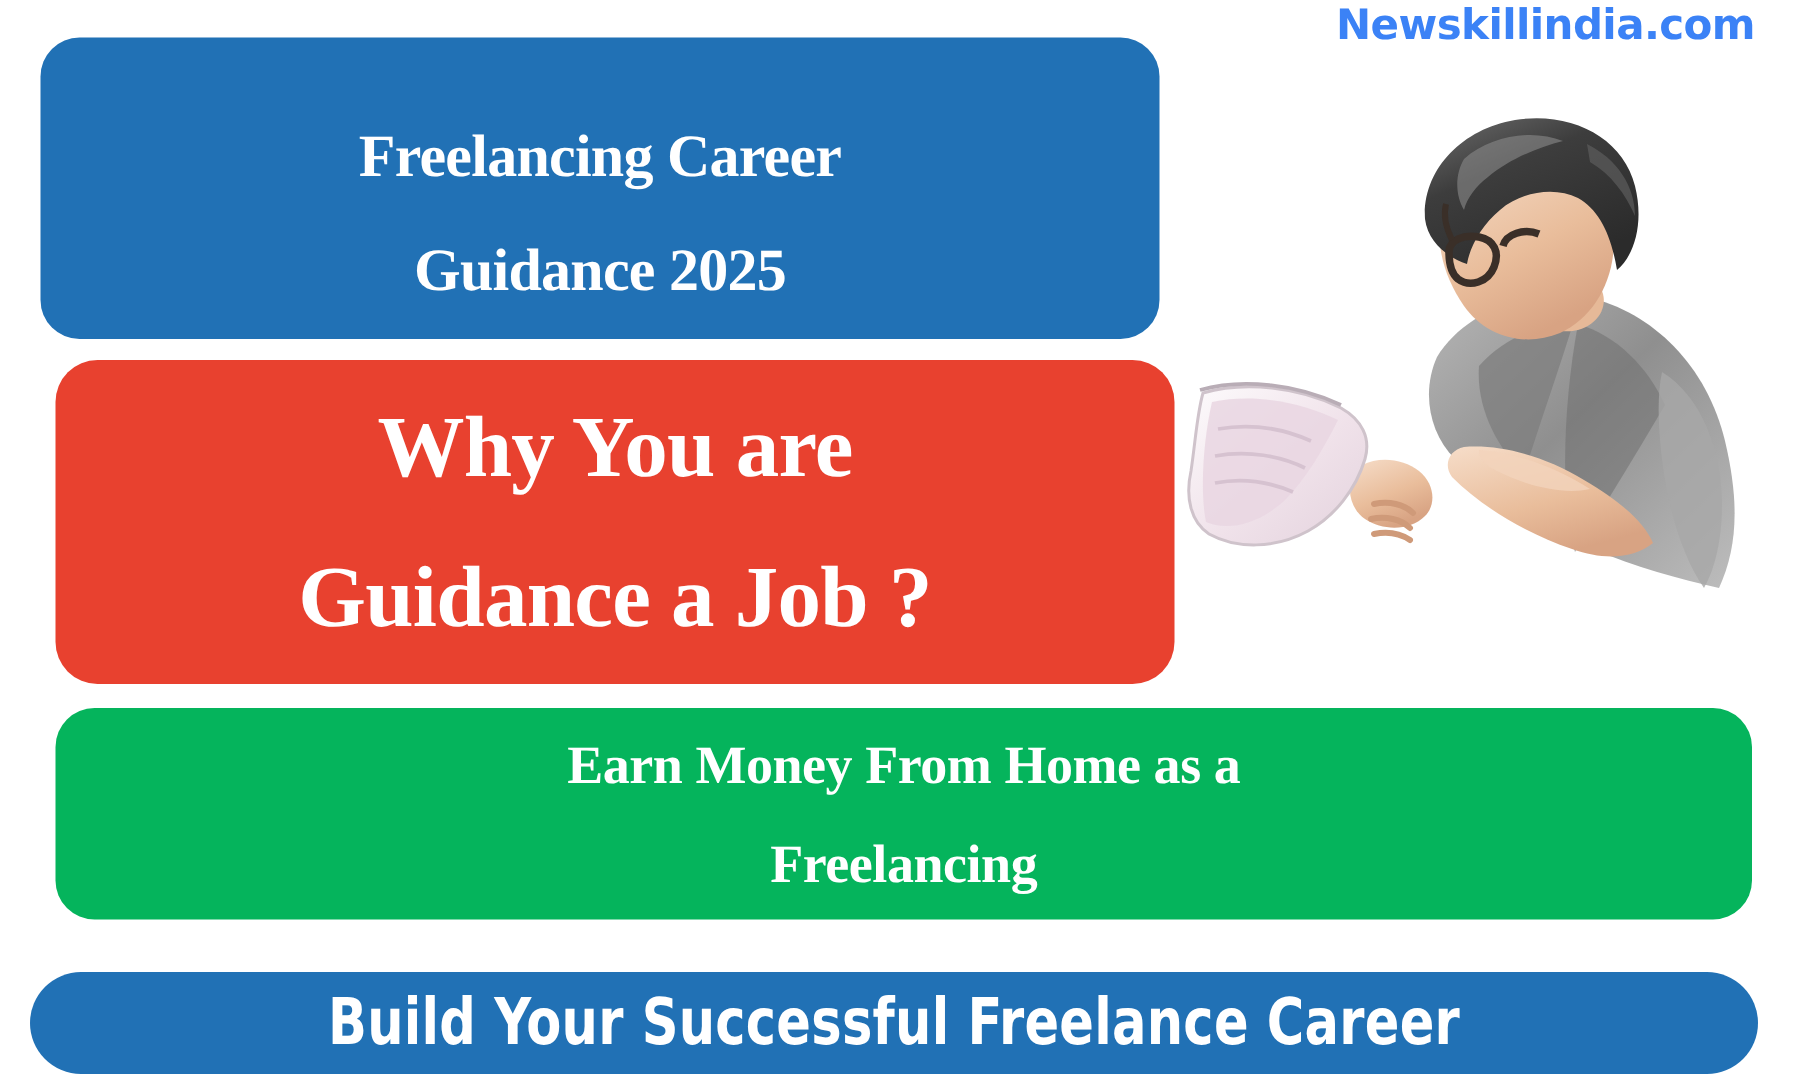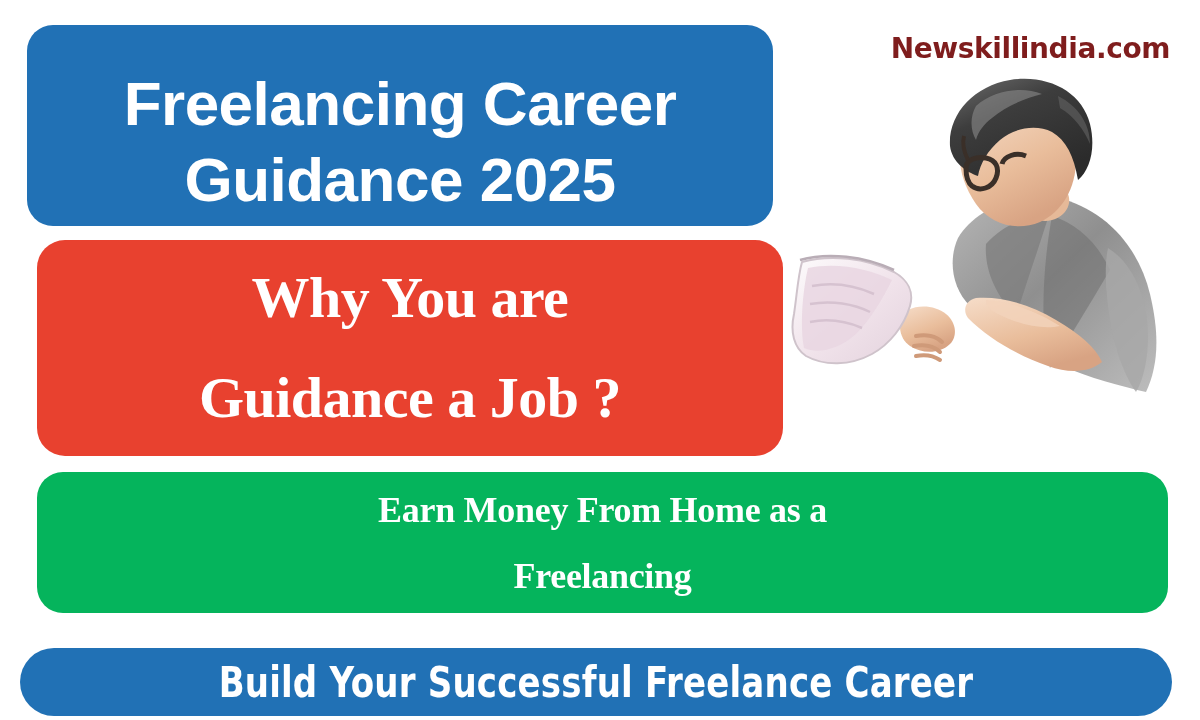--- a/index.html
+++ b/index.html
@@ -53,23 +53,23 @@
   
   .band-headline {
     left: 27px;
     top: 25px;
     width: 746px;
     height: 201px;
     background: #2171B5;
     border-radius: 26px;
   }
   .band-headline .band-text {
-    font-family: Liberation Sans, sans-serif;
-    font-weight: bold;
-    font-size: 62px;
+    font-family: Liberation Serif, serif;
+    font-weight: bold;
+    font-size: 40px;
     line-height: 76px;
     letter-spacing: -0.5px;
     margin-top: 32px;
   }
 
   
   .band-question {
     left: 37px;
     top: 240px;
     width: 746px;
@@ -129,21 +129,21 @@
     height: 420px;
     pointer-events: none;
   }
   .illustration svg { display: block; width: 100%; height: 100%; }
 </style>
 </head>
 <body>
 
 <div class="poster">
 
-  <div class="brand" style="color:#7f1d1d;margin-top:32px;">Newskillindia.com</div>
+  <div class="brand" style="color:#3b82f6;">Newskillindia.com</div>
 
   <div class="illustration">
     <svg viewBox="0 0 400 420" xmlns="http://www.w3.org/2000/svg" aria-hidden="true">
       <defs>
         <linearGradient id="shirtGrad" x1="0" y1="0" x2="1" y2="1">
           <stop offset="0%" stop-color="#b6b6b6"></stop>
           <stop offset="45%" stop-color="#8f8f8f"></stop>
           <stop offset="100%" stop-color="#bdbdbd"></stop>
         </linearGradient>
         <linearGradient id="hairGrad" x1="0" y1="0" x2="0.6" y2="1">

